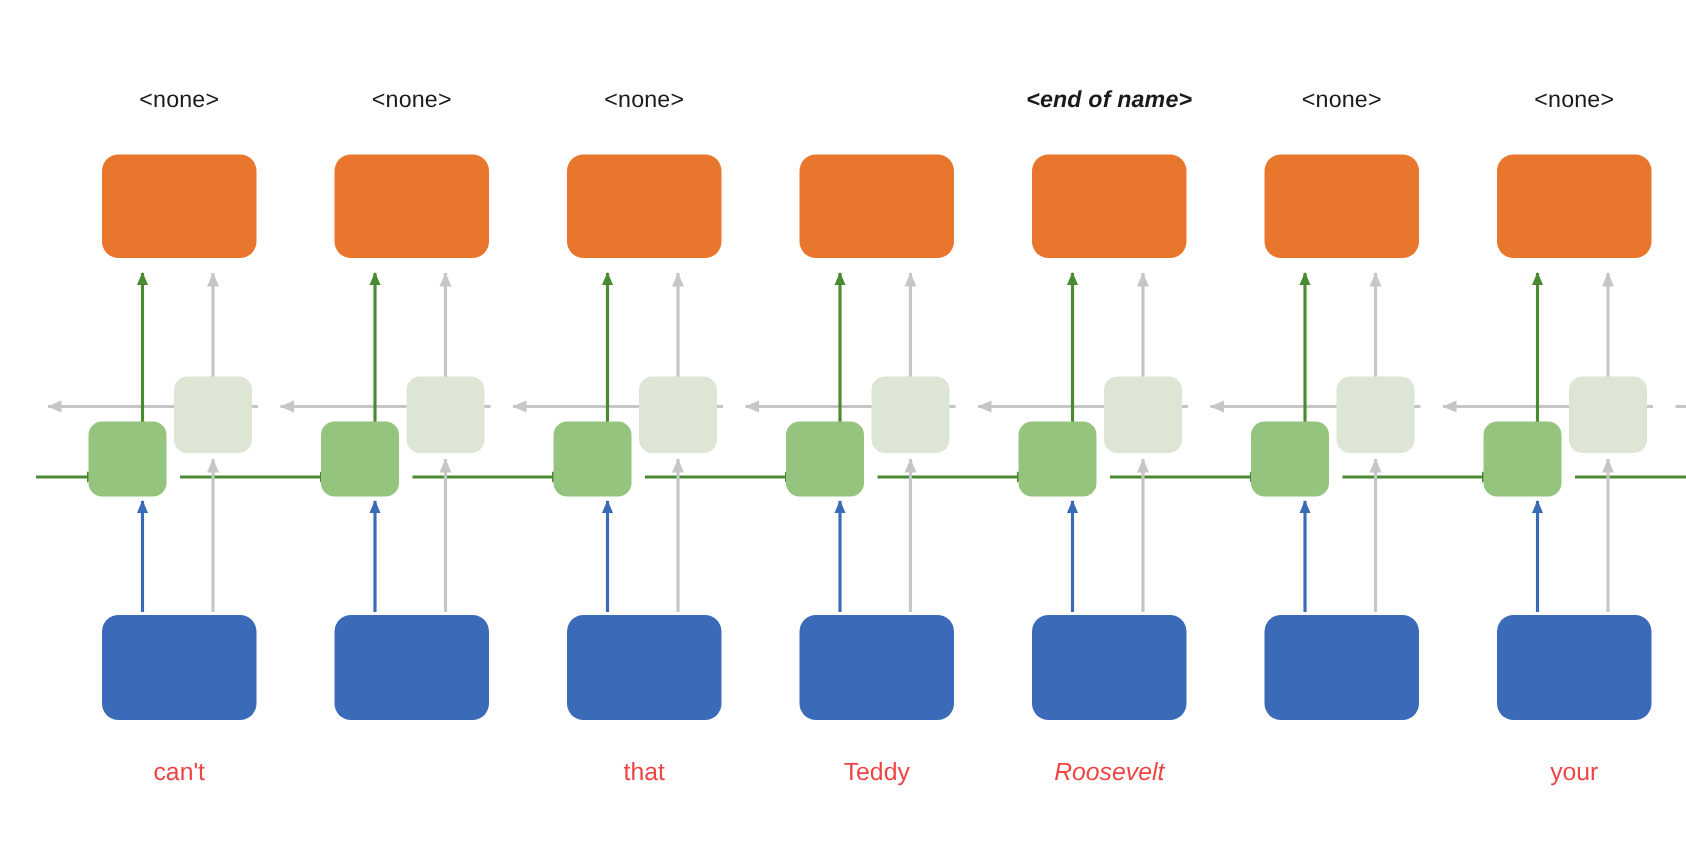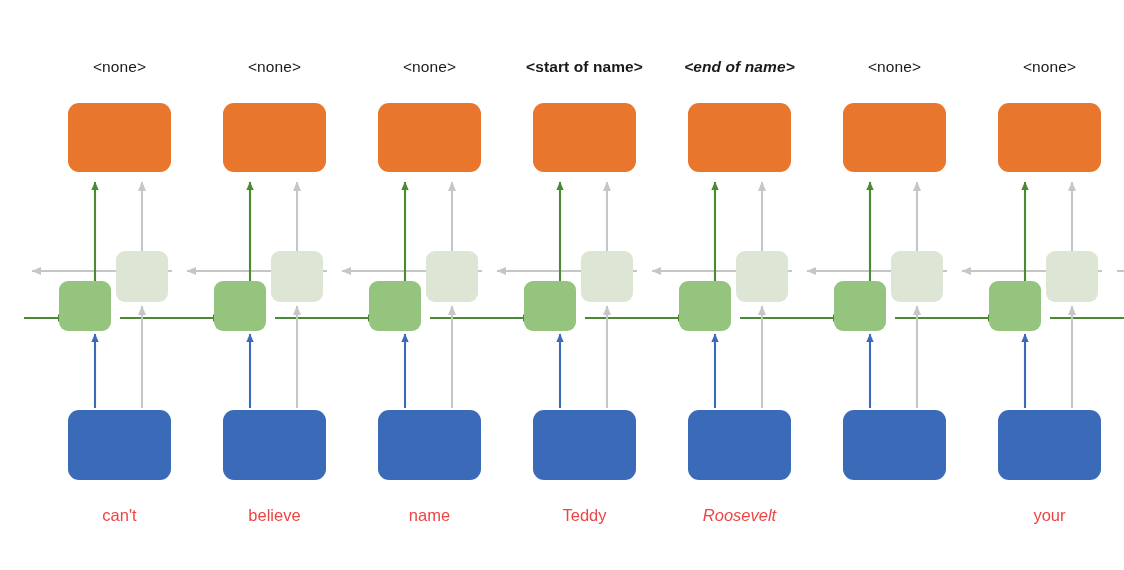--- a/index.html
+++ b/index.html
@@ -195,32 +195,30 @@
         <div class="fwd-cell"></div>
         <div class="in-box"></div>
         <div class="word-label">can't</div>
       </div>
       <div class="column" style="left: 173px;">
         <div class="tag-label">&lt;none&gt;</div>
         <div class="out-box"></div>
         <div class="bwd-cell"></div>
         <div class="fwd-cell"></div>
         <div class="in-box"></div>
-        <div class="word-label">believe</div>
       </div>
       <div class="column" style="left: 328px;">
         <div class="tag-label">&lt;none&gt;</div>
         <div class="out-box"></div>
         <div class="bwd-cell"></div>
         <div class="fwd-cell"></div>
         <div class="in-box"></div>
-        <div class="word-label">name</div>
+        <div class="word-label">that</div>
       </div>
       <div class="column" style="left: 483px;">
-        <div class="tag-label bold">&lt;start of name&gt;</div>
         <div class="out-box"></div>
         <div class="bwd-cell"></div>
         <div class="fwd-cell"></div>
         <div class="in-box"></div>
         <div class="word-label">Teddy</div>
       </div>
       <div class="column" style="left: 638px; font-style: italic;">
         <div class="tag-label bold">&lt;end of name&gt;</div>
         <div class="out-box"></div>
         <div class="bwd-cell"></div>

